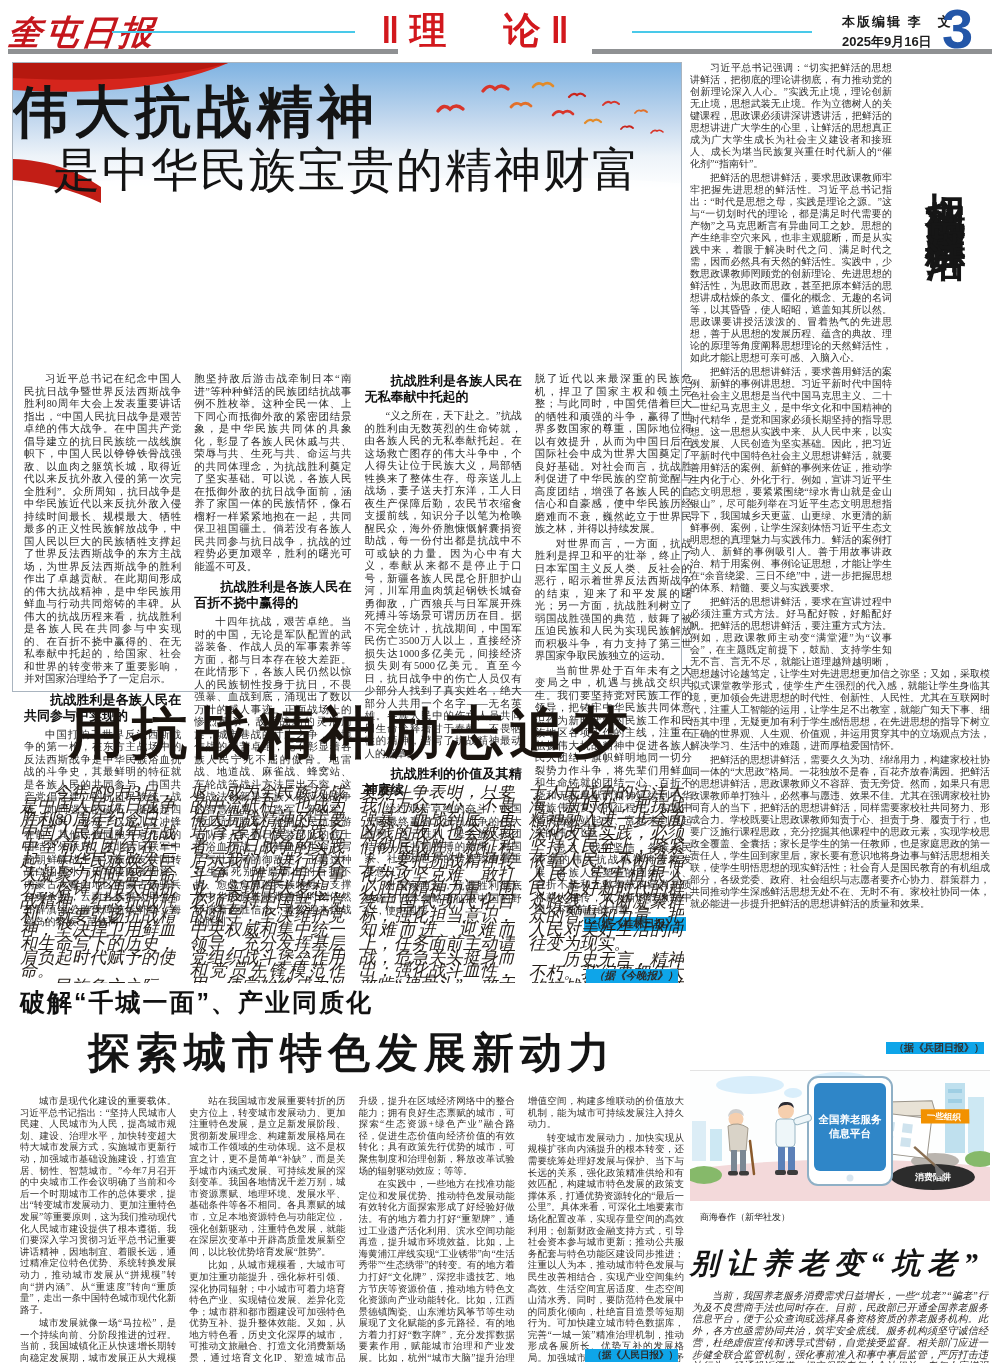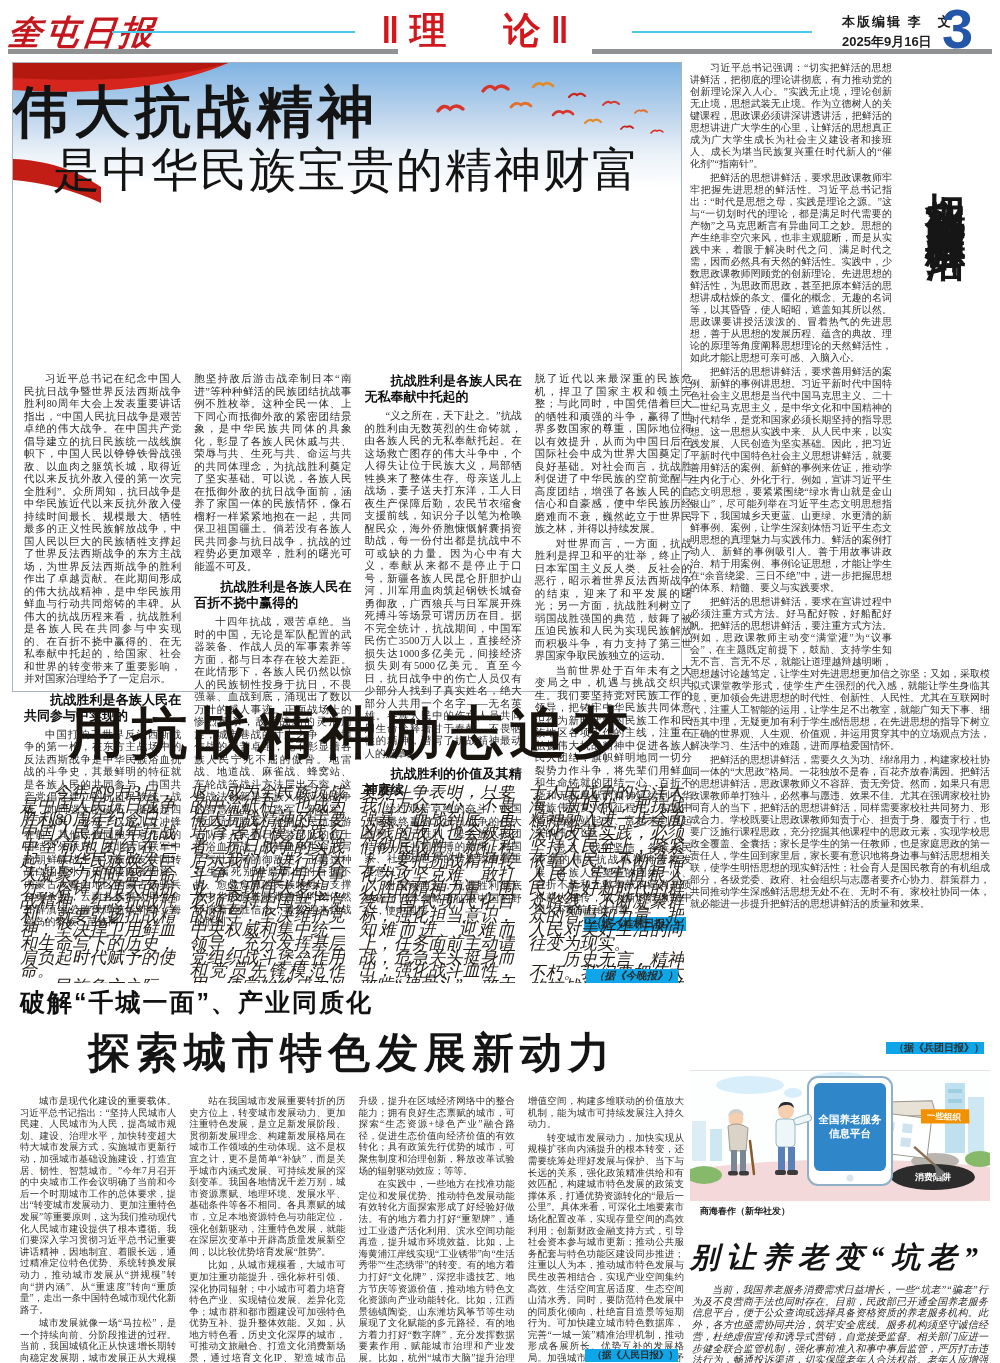--- a/index.html
+++ b/index.html
@@ -64,21 +64,21 @@
           font-family:"Liberation Sans",sans-serif;}
   .bot-title{text-align:center;font-size:42px;font-weight:900;color:#141414;letter-spacing:6px;margin-top:6px;
              font-family:"Liberation Sans",sans-serif;}
   .bot-cols{display:flex;gap:13px;margin-top:15px;height:266px;overflow:hidden;}
   .botcol{flex:1;overflow:hidden;text-align:justify;font-size:9.5px;line-height:11.6px;color:#33302d;}
   .bot .attr-abs{font-size:9.5px;}
 
   
   .cartoon{position:absolute;left:690px;top:1070px;width:300px;height:293px;border-top:1px solid #e3e3e3;}
   .cartoon-img{display:block;width:300px;height:130px;}
-  .credit{font-size:9px;font-weight:bold;color:#222;padding-left:10px;margin-top:4px;
+  .credit{font-size:9px;font-weight:normal;color:#222;padding-left:10px;margin-top:10px;
           font-family:"Liberation Sans",sans-serif;}
   .cartoon-title{font-size:29px;font-weight:900;font-style:italic;letter-spacing:7px;
                  color:#141414;margin-top:20px;}
   .cartoon-body{margin:6px 2px 0 2px;font-size:10px;line-height:11.7px;text-align:justify;text-indent:2em;
                 font-style:italic;color:#2c2826;}
   .attr-inline{font-weight:bold;font-style:italic;}
   svg text{font-family:"Liberation Sans",sans-serif;}
 </style>
 </head>
 <body>

